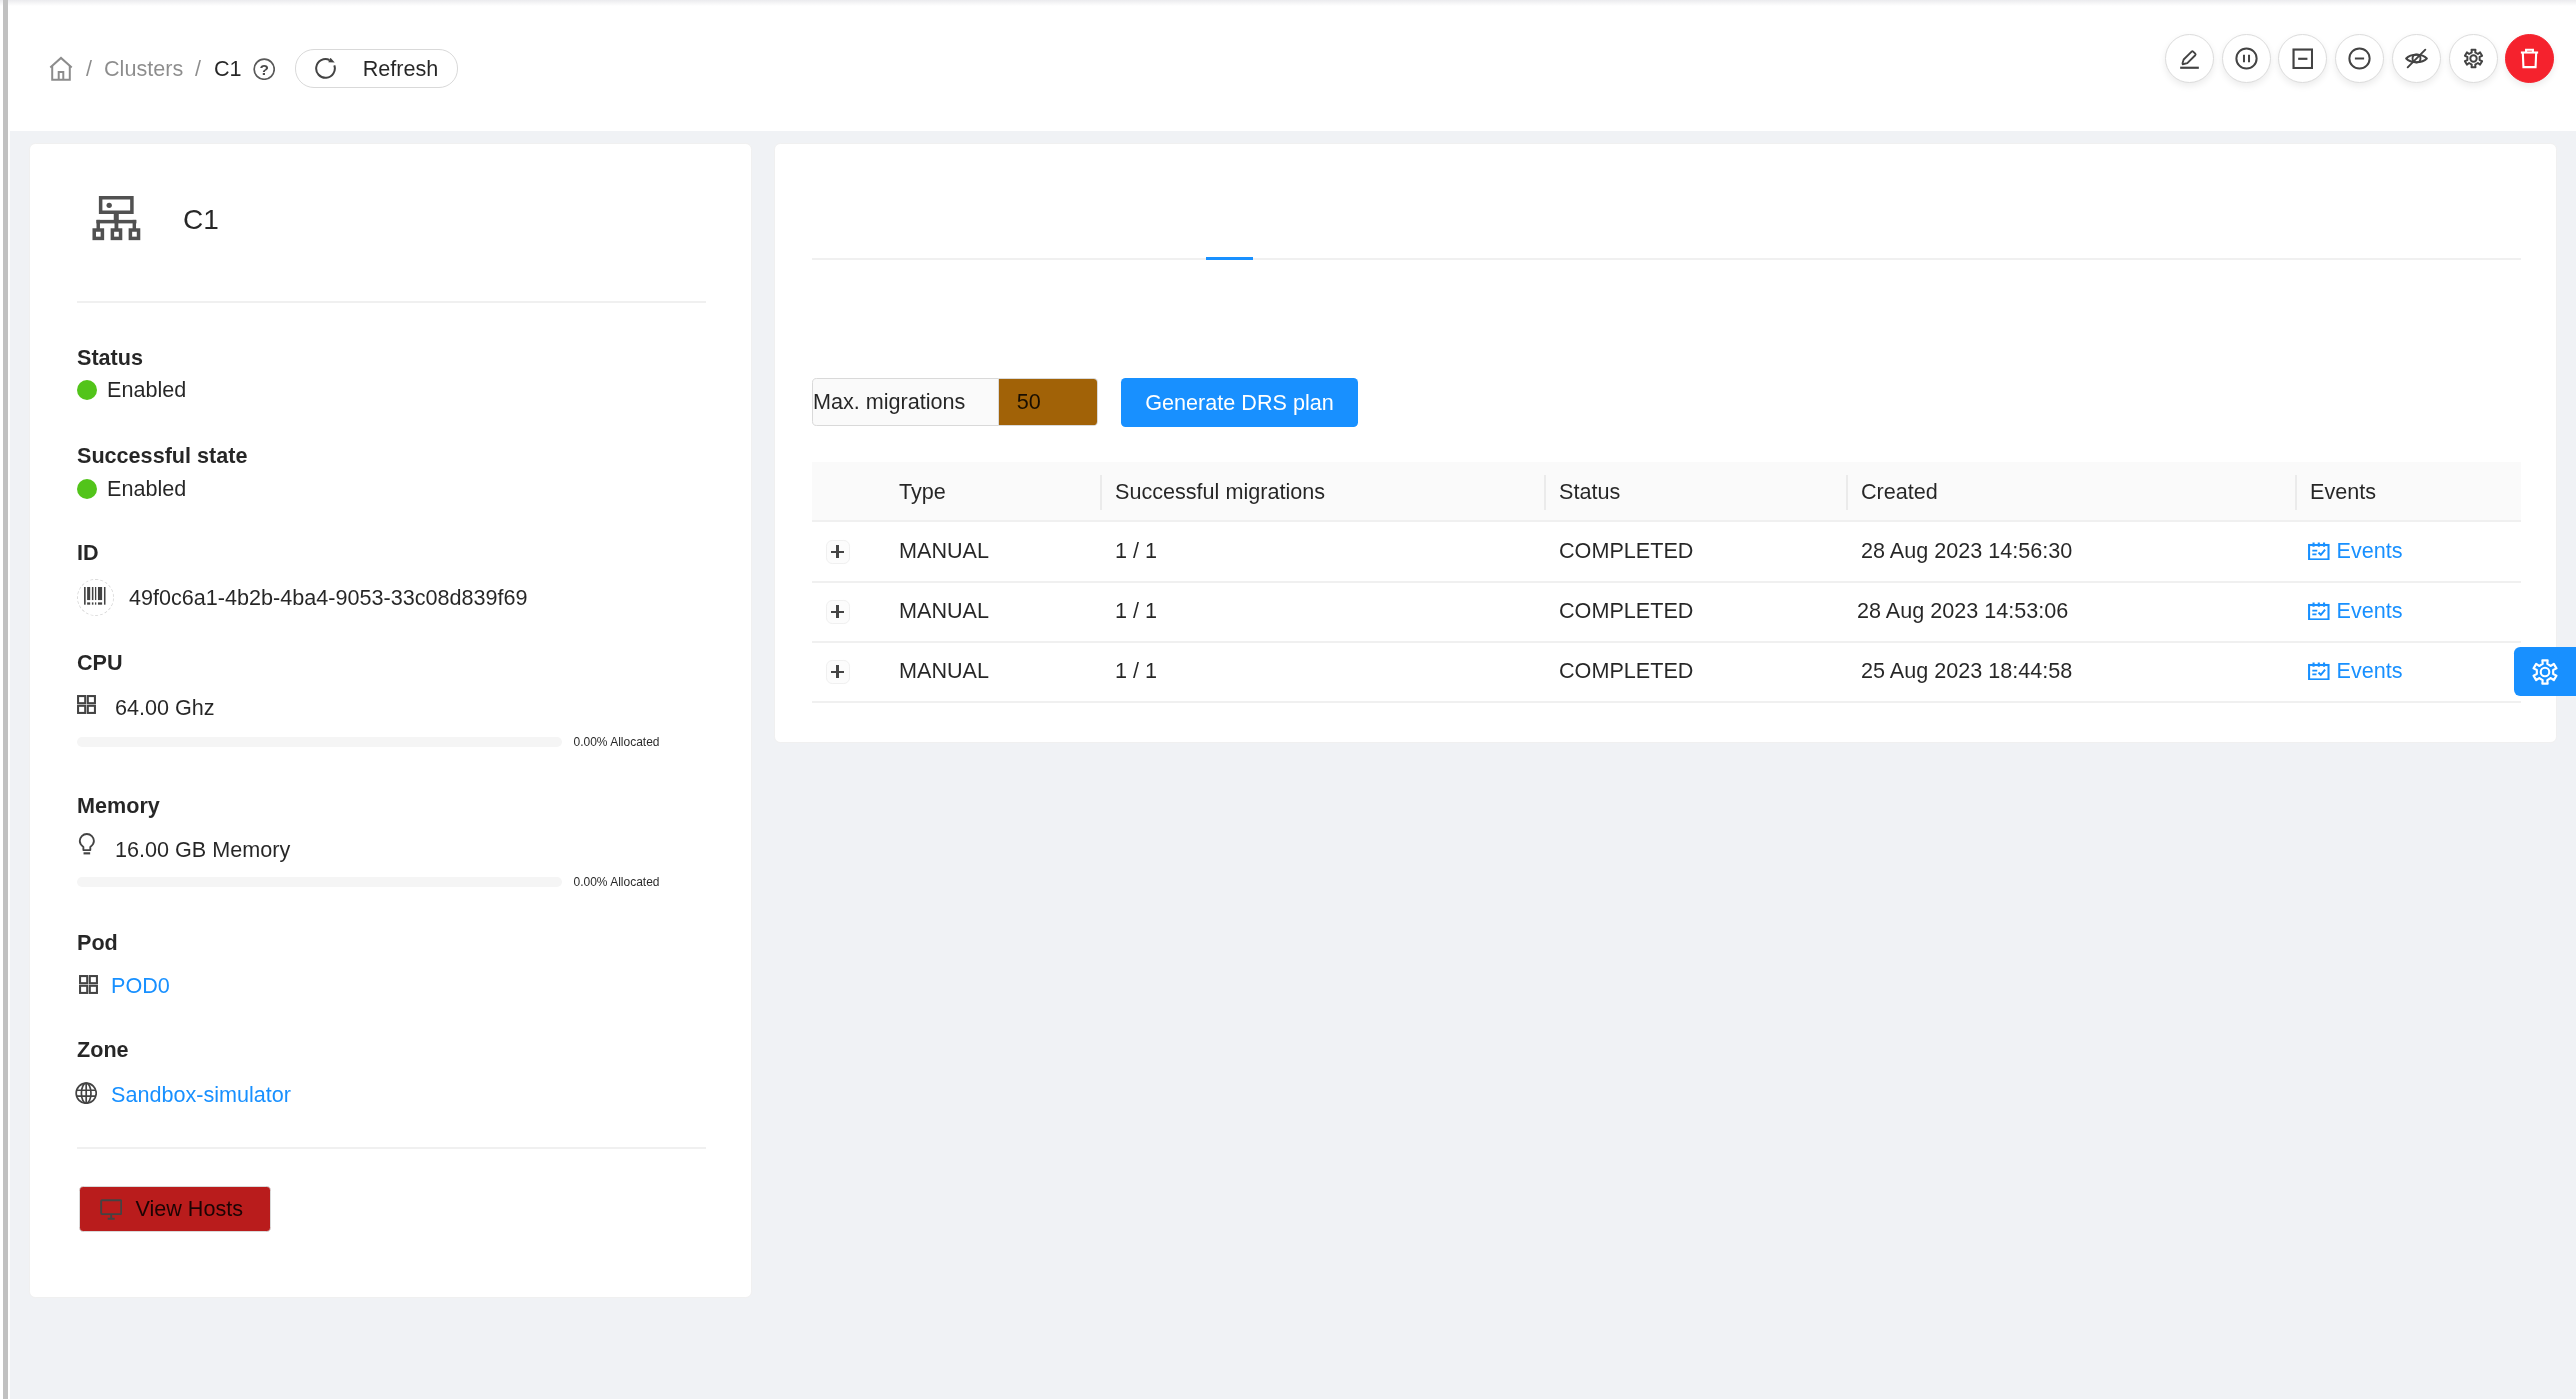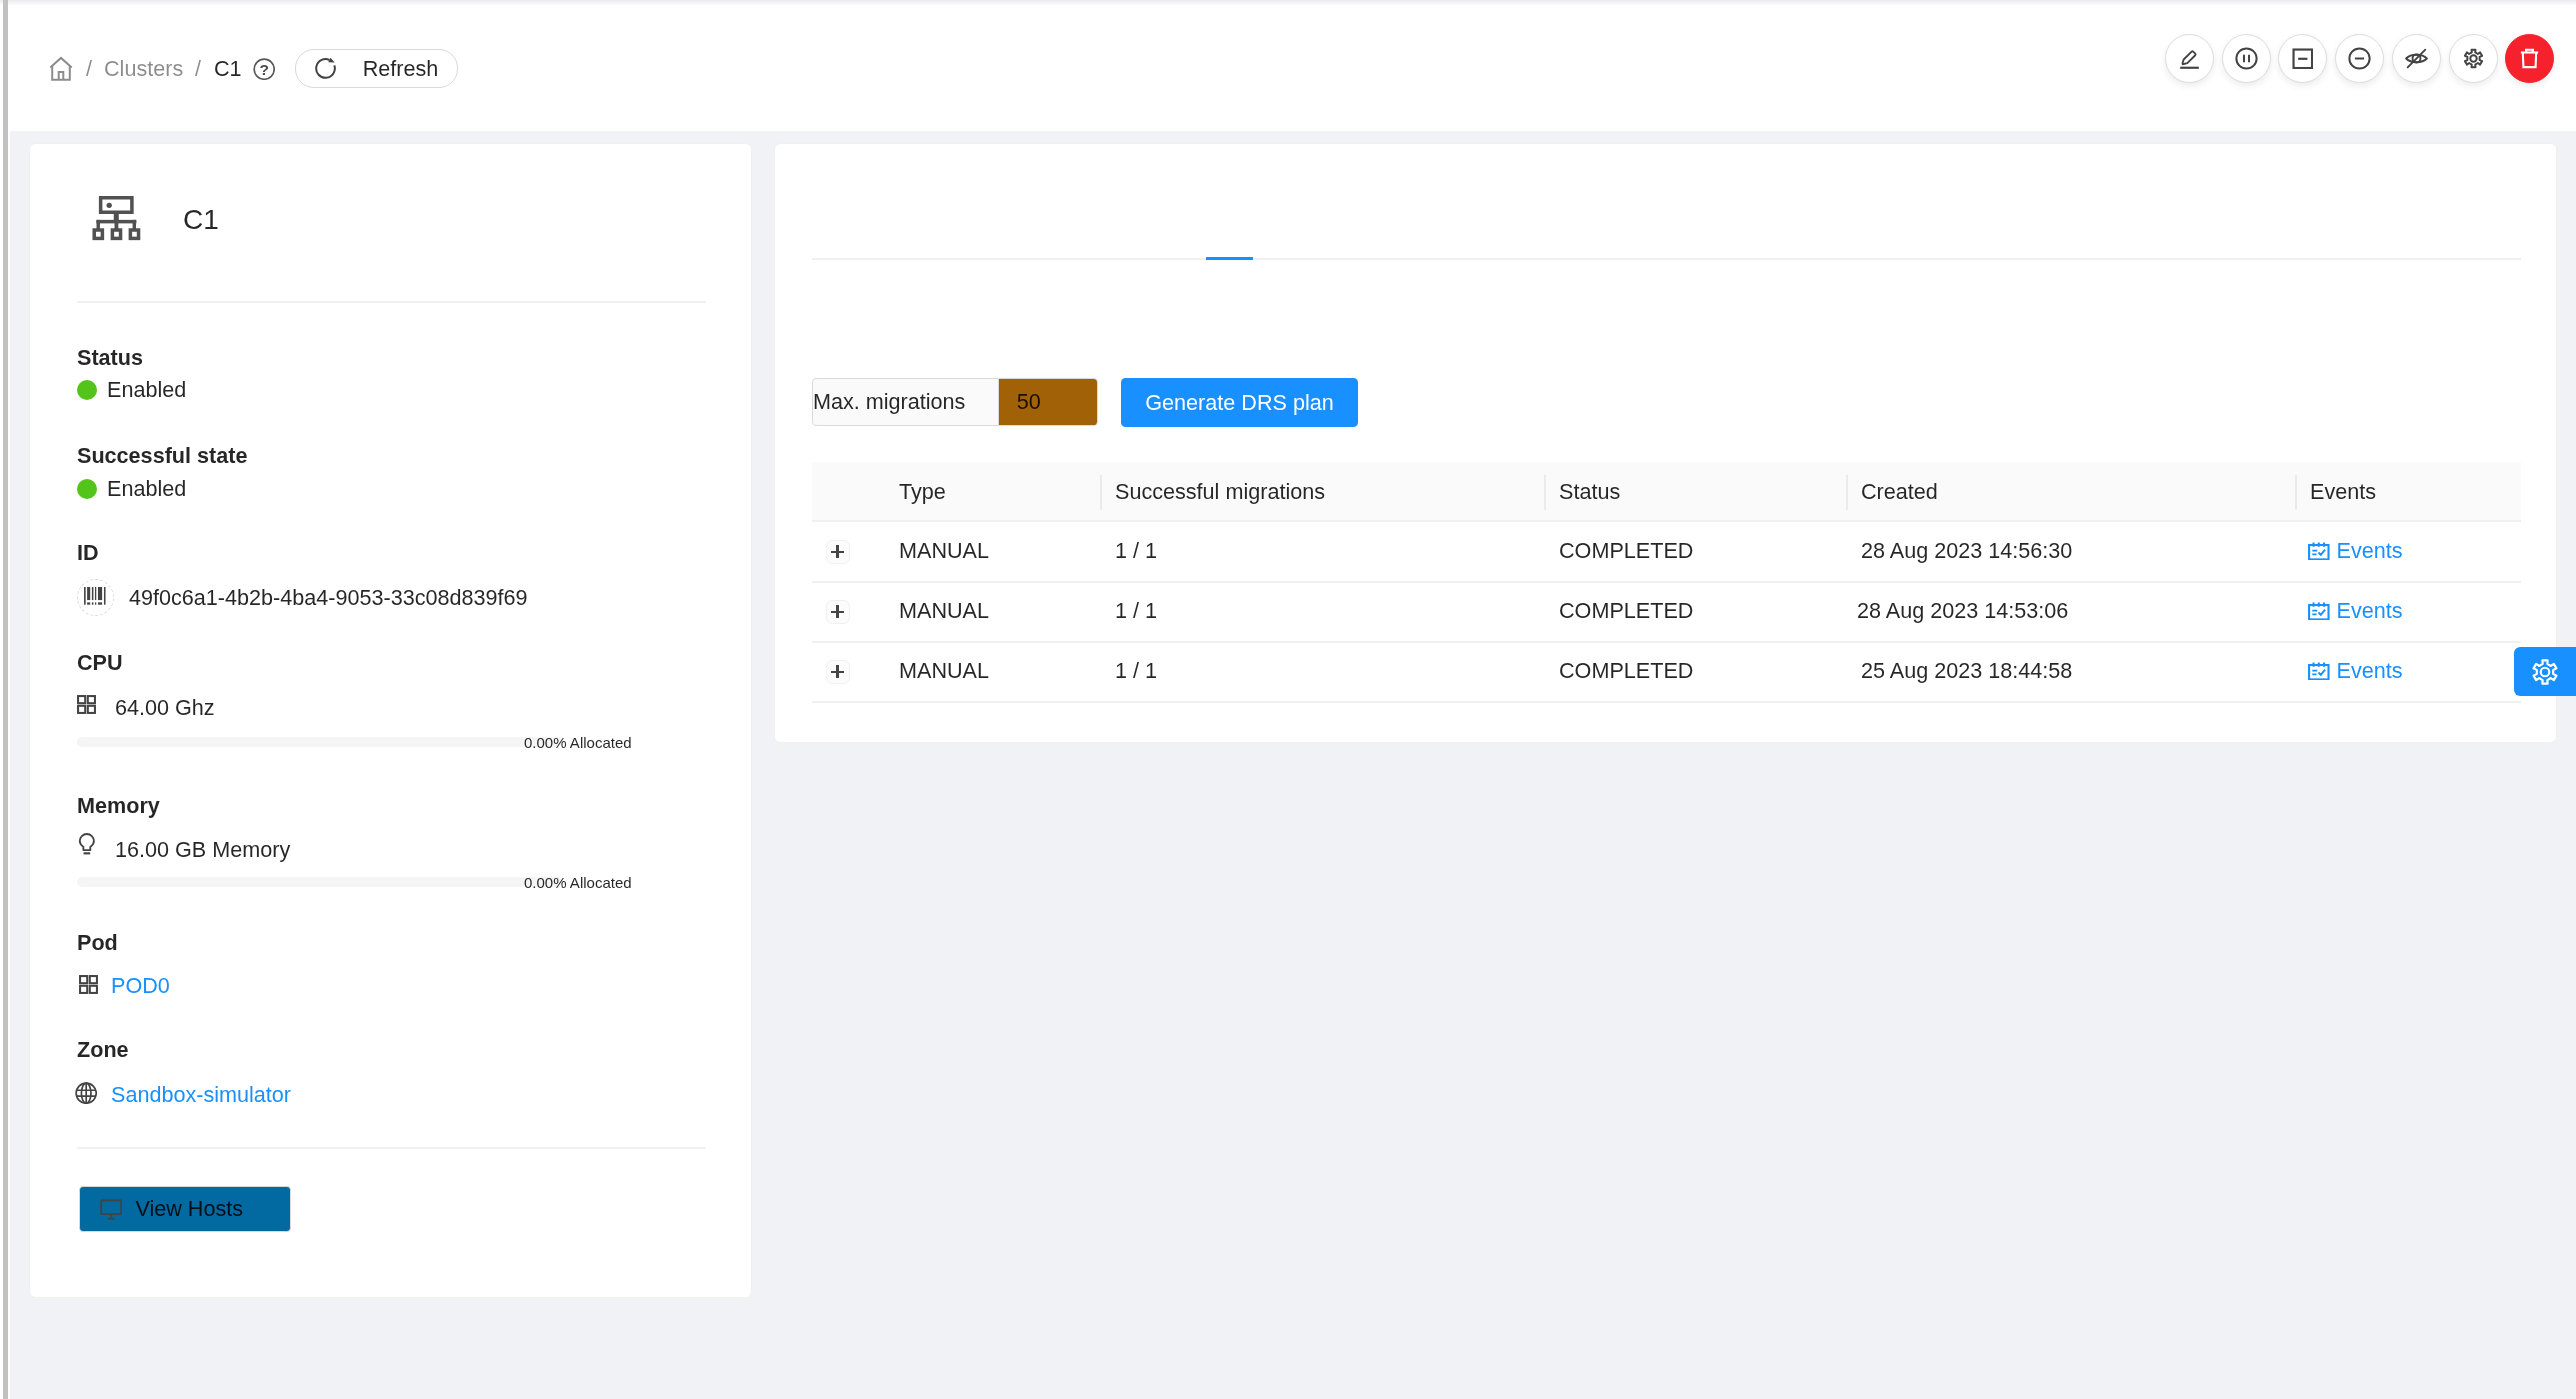--- a/index.html
+++ b/index.html
@@ -28,21 +28,21 @@
 .acir.red { background:#f5222d; border-color:#f5222d; }
 
 #refreshbtn { position:absolute; left:295px; top:49px; width:163px; height:39px; border:1.5px solid #d9d9d9; border-radius:19px; background:#fff; display:flex; align-items:center; justify-content:center; gap:27px; color:rgba(0,0,0,0.85); }
 
 .lbl { position:absolute; left:47px; font-weight:bold; color:rgba(0,0,0,0.85); line-height:34px; }
 .val { position:absolute; line-height:34px; color:rgba(0,0,0,0.85); }
 .dot { position:absolute; width:20px; height:20px; border-radius:50%; background:#52c41a; }
 .link { color:#1890ff; text-decoration:none; }
 .divider { position:absolute; left:47px; width:629px; height:1.5px; background:#f0f0f0; }
 .pbar { position:absolute; left:47px; width:485px; height:10px; border-radius:5.4px; background:#f5f5f5; }
-.ptext { position:absolute; font-size:15px; line-height:29px; color:rgba(0,0,0,0.85); white-space:nowrap; text-align:left; width:185px; }
+.ptext { position:absolute; font-size:12px; line-height:29px; color:rgba(0,0,0,0.85); white-space:nowrap; text-align:center; width:185px; }
 
 .tab { display:inline-block; margin-right:49px; line-height:34px; color:rgba(0,0,0,0.85); }
 .tab.active { color:#1890ff; }
 
 .th-sep { position:absolute; width:1.5px; height:35px; background:rgba(0,0,0,0.06); top:13px; }
 .cell { position:absolute; line-height:34px; }
 .expbtn { position:absolute; width:24px; height:24px; border:1.5px solid #f0f0f0; border-radius:6.2px; background:#fcfcfc; }
 .expbtn:before { content:""; position:absolute; left:3.9px; top:9.6px; width:13px; height:2.3px; background:#454545; }
 .expbtn:after { content:""; position:absolute; left:9.3px; top:4.2px; width:2.3px; height:13px; background:#454545; }
 .rowline { position:absolute; left:37px; width:1709px; height:1.5px; background:#f0f0f0; }
@@ -200,21 +200,21 @@
     <svg class="abs" style="left:45px;top:938px" width="22.4" height="22.4" viewBox="0 0 29 29" fill="none" stroke="#434343" stroke-width="2.2">
       <circle cx="14.5" cy="14.5" r="13"></circle>
       <ellipse cx="14.5" cy="14.5" rx="6.2" ry="13"></ellipse>
       <path d="M14.5 1.5 V27.5"></path>
       <path d="M2.2 10.7 H26.8 M2.2 18.3 H26.8"></path>
     </svg>
     <div class="val" style="left:81px;top:934px"><a class="link" href="#">Sandbox-simulator</a></div>
 
     <div class="divider" style="top:1003px"></div>
 
-    <div class="abs" style="left:49px;top:1042px;width:212px;height:46px;border:1.5px solid #d9d9d9;border-radius:4.6px;background:#0369a1;display:flex;align-items:center;justify-content:flex-start;padding-left:20px;gap:13px;">
+    <div class="abs" style="left:49px;top:1042px;width:192px;height:46px;border:1.5px solid #d9d9d9;border-radius:4.6px;background:#b91c1c;display:flex;align-items:center;justify-content:flex-start;padding-left:20px;gap:13px;">
       <svg width="22.4" height="21" viewBox="0 0 29 27" fill="none" stroke="#434343" stroke-width="2.4">
         <rect x="1.5" y="1.5" width="26" height="18" rx="1"></rect>
         <path d="M10 25.5 H19 M14.5 20 V25"></path>
       </svg>
       <span>View Hosts</span>
     </div>
   </div>
 
   <div class="card" id="rcard">
     <div class="abs" style="left:37px;top:114px;width:1709px;height:1.5px;background:#f0f0f0"></div>

